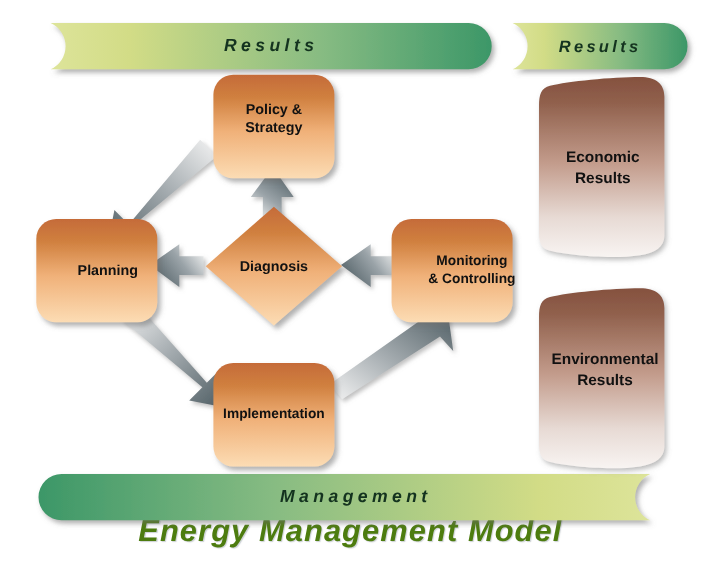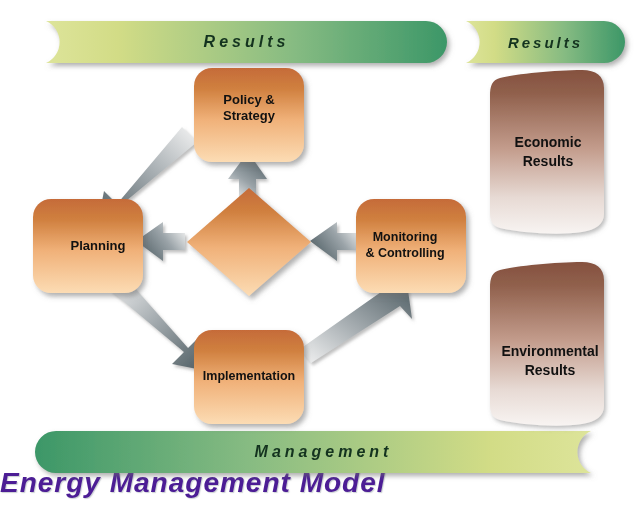--- a/index.html
+++ b/index.html
@@ -79,25 +79,26 @@
     line-height: 1.35;
     white-space: pre-line;
   }
 
   
   #model-title {
     position: absolute;
     left: 0;
     top: 467px;
     width: 637px;
+    text-align: center;
     font-size: 28px;
     font-weight: bold;
     font-style: italic;
     letter-spacing: 1px;
-    color: #4c1d95;
+    color: #4d7c0f;
     text-shadow: 1px 1px 1px rgba(160,170,175,0.55);
   }
 
   svg.layer {
     position: absolute;
     left: 0; top: 0;
     width: 637px; height: 519px;
     overflow: visible;
   }
   svg.layer.bg { z-index: 1; }
@@ -331,35 +332,38 @@
 
   <div class="node" style="left:194px; top:68px; width:110px; height:80px;">
     <span class="node-label">Policy &amp;
 Strategy</span>
   </div>
 
   <div class="node" style="left:33px; top:199px; width:130px; height:94px;">
     <span class="node-label">Planning</span>
   </div>
 
-
-  <div class="node" style="left:356px; top:199px; width:98px; height:94px;">
+  <div class="node" style="left:187px; top:188px; width:124px; height:108px;">
+    <span class="node-label">Diagnosis</span>
+  </div>
+
+  <div class="node" style="left:356px; top:199px; width:98px; height:94px;padding-left:24px;">
     <span class="node-label sm">Monitoring
 &amp; Controlling</span>
   </div>
 
   <div class="node" style="left:190px; top:330px; width:118px; height:94px;align-items:center;">
     <span class="node-label sm">Implementation</span>
   </div>
 
   <div class="result-panel" style="left:492px; top:72px; width:112px; height:160px;">
     <span class="result-label">Economic
 Results</span>
   </div>
 
-  <div class="result-panel" style="left:490px; top:281px; width:120px; height:160px;">
+  <div class="result-panel" style="left:490px; top:256px; width:120px; height:160px;">
     <span class="result-label">Environmental
 Results</span>
   </div>
 
   <div id="model-title">Energy Management Model</div>
 
 </div>
 
 </body></html>

